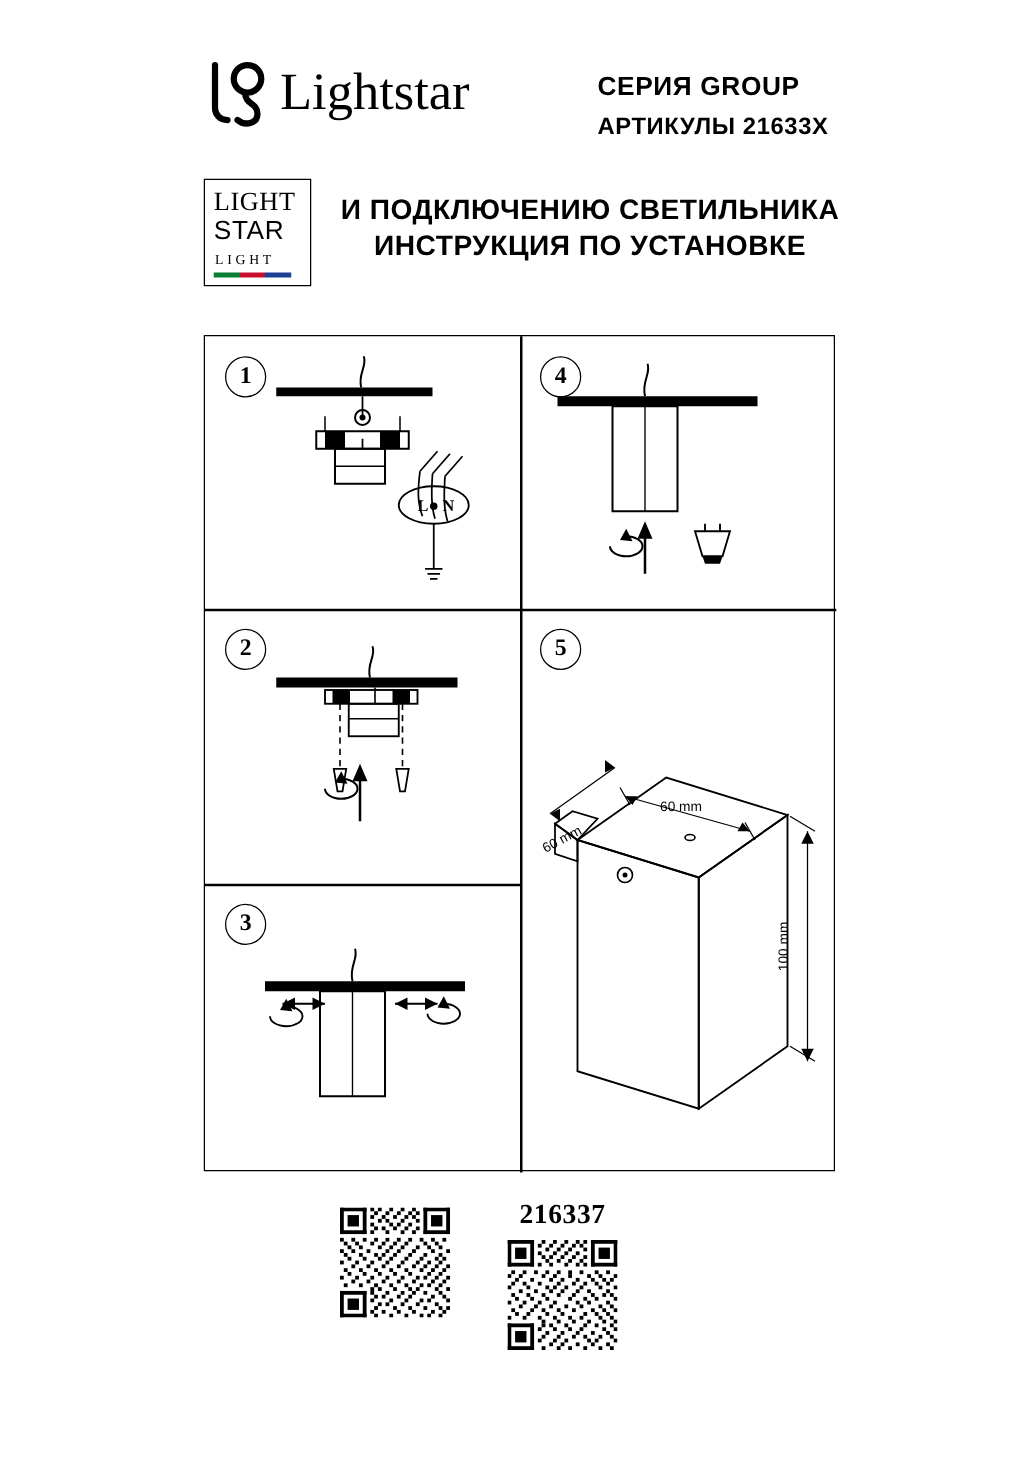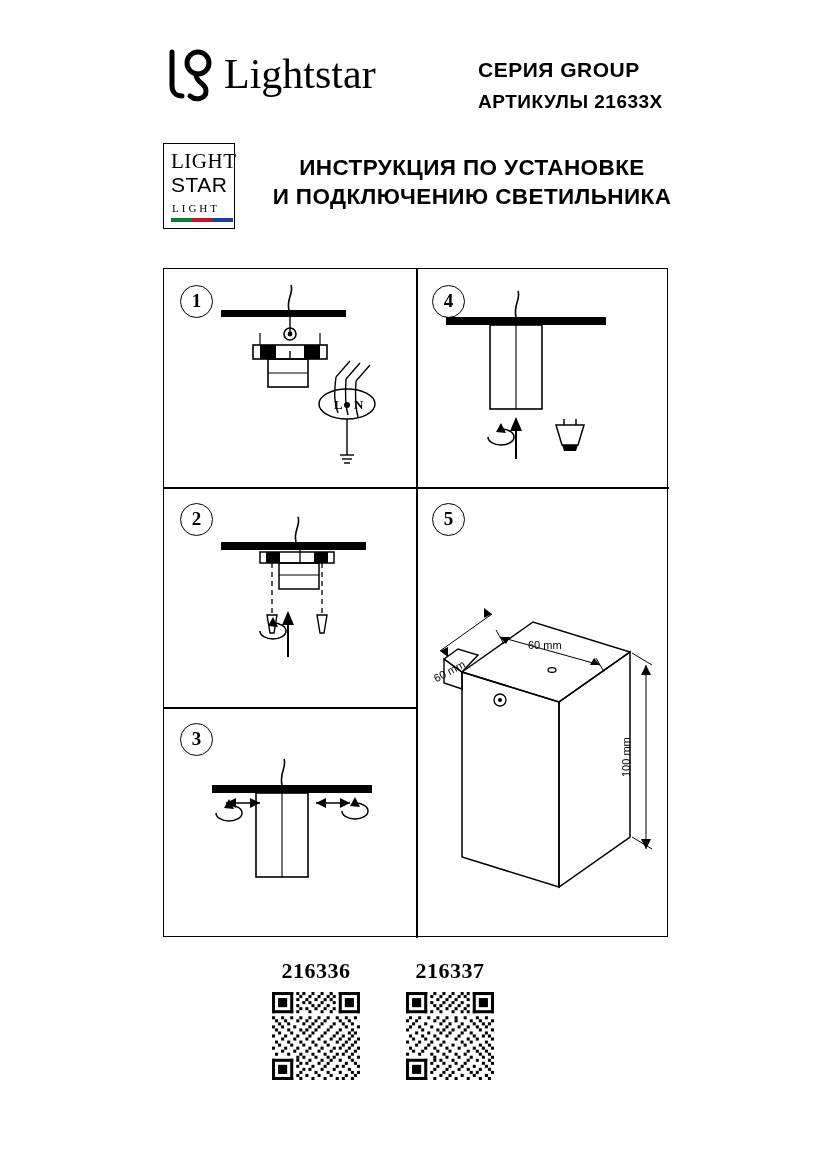--- a/index.html
+++ b/index.html
@@ -64,21 +64,21 @@
     font-weight: bold;
     letter-spacing: 0.5px;
     white-space: nowrap;
   }
 
   
   .group-box {
     position: absolute;
     left: 163px;
     top: 143px;
-    width: 72px;
+    width: 86px;
     height: 86px;
     border: 1.5px solid #000;
     box-sizing: border-box;
     padding-left: 41px;
   }
   .gb-light {
     position: absolute;
     left: 7px; top: 5px;
     font-family: "Liberation Serif", serif;
     font-size: 21px;
@@ -211,22 +211,22 @@
     <div class="gb-star">STAR</div>
     <div class="gb-group">LIGHT</div>
     <div class="gb-bar">
       <i style="background:#0a7d34"></i>
         <i style="background:#c8102e"></i>
         <i style="background:#1d3f94"></i>
     </div>
   </div>
 
   <div class="title-block">
+    <div class="title-line">И ПОДКЛЮЧЕНИЮ СВЕТИЛЬНИКА</div>
     <div class="title-line">ИНСТРУКЦИЯ ПО УСТАНОВКЕ</div>
-    <div class="title-line">И ПОДКЛЮЧЕНИЮ СВЕТИЛЬНИКА</div>
   </div>
 
   <div class="frame">
     <div class="vline"></div>
     <div class="hline-l1"></div>
     <div class="hline-l2"></div>
     <div class="hline-r1"></div>
 
     <div class="step-num sn1">1</div>
     <div class="step-num sn2">2</div>
@@ -381,21 +381,20 @@
         <path d="M198,166 L218,178" stroke="#000" stroke-width="1"></path>
         <path d="M198,350 L218,362" stroke="#000" stroke-width="1"></path>
         <text x="196" y="290" font-family="Liberation Sans, sans-serif" font-size="11" fill="#000" transform="rotate(-90 196 290)">100 mm</text>
       </svg>
     </div>
   </div>
 
   <div class="footer">
 
     <div class="code-col c1">
-      <div class="code-label">216336</div>
       <svg class="qr" width="88" height="88" viewBox="0 0 29 29">
         <rect width="29" height="29" fill="#fff"></rect>
         <g fill="#000">
           <rect x="0" y="0" width="7" height="1"></rect>
             <rect x="0" y="6" width="7" height="1"></rect>
           <rect x="0" y="0" width="1" height="7"></rect>
             <rect x="6" y="0" width="1" height="7"></rect>
           <rect x="2" y="2" width="3" height="3"></rect>
           <rect x="22" y="0" width="7" height="1"></rect>
             <rect x="22" y="6" width="7" height="1"></rect>

